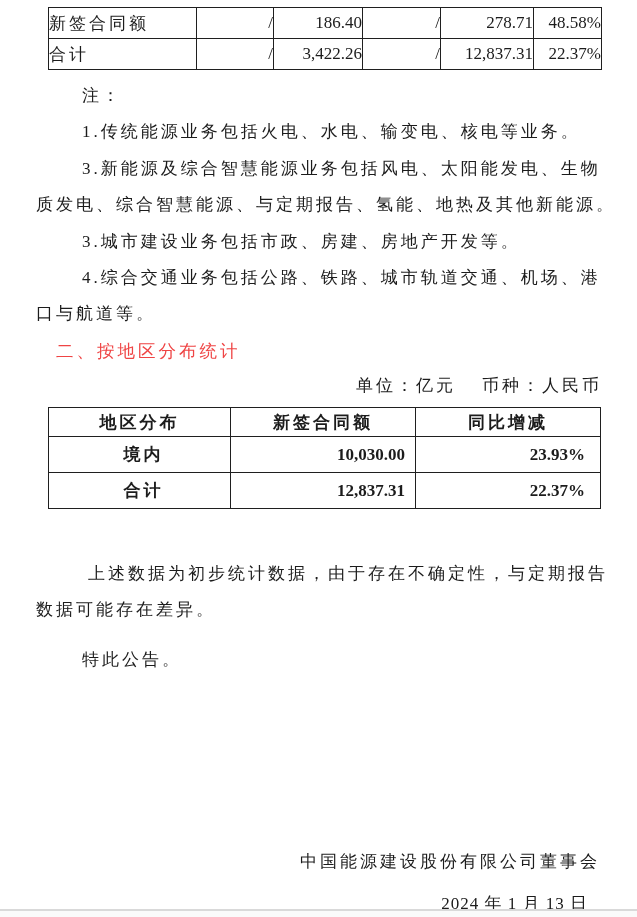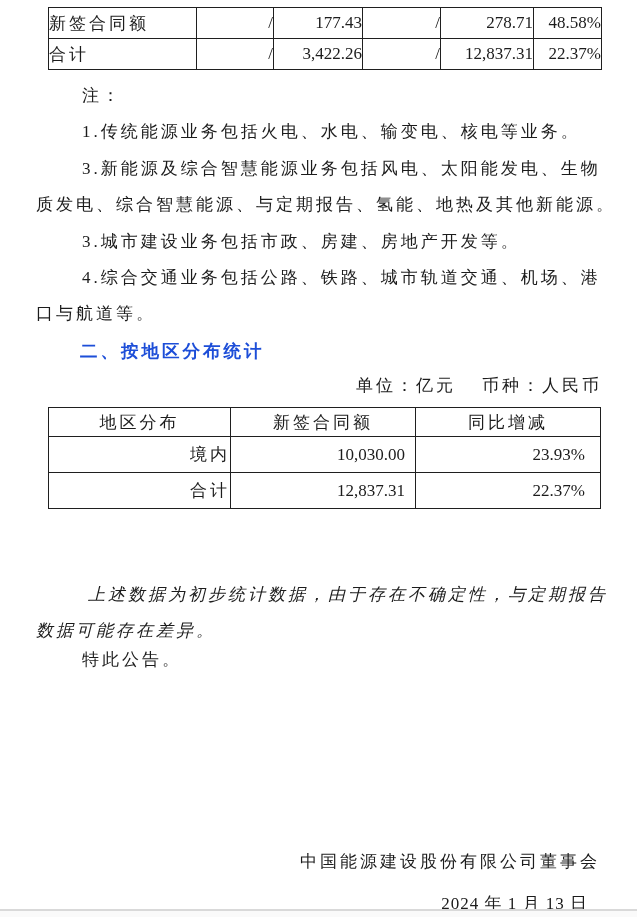--- a/index.html
+++ b/index.html
@@ -21,39 +21,39 @@
   .cell-slash2 { text-align:right; padding-right:12px; }
   .cell-num { text-align:right; padding-right:9px; }
   .cell-pct { text-align:right; padding-right:5px; }
 
   
   .notes { position:absolute; left:36px; top:78px; width:578px; font-size:17px; line-height:36.4px; }
   .note-line { height:36.4px; white-space:nowrap; }
   .indent { padding-left:46px; }
 
   .section-heading {
-    position:absolute; left:80px; top:333px; font-size:17.5px; line-height:36.4px;
-    font-family:"Liberation Sans", sans-serif; font-weight:bold; letter-spacing:3px;
-    color:#1d4ed8; white-space:nowrap;
+    position:absolute; left:56px; top:333px; font-size:17.5px; line-height:36.4px;
+    font-family:"Liberation Sans", sans-serif; font-weight:normal; letter-spacing:3px;
+    color:#ef4444; white-space:nowrap;
   }
 
   .unit-line { position:absolute; right:35px; top:368px; font-size:17px; line-height:36.4px; text-align:right; white-space:nowrap; }
   .unit-line .gap { display:inline-block; width:26px; }
 
   
   .t2 { position:absolute; left:48px; top:407px; width:552px; }
-  .t2 th, .t2 td { border:1.2px solid #1f1f1f; font-size:17px; padding:0; vertical-align:middle; overflow:hidden; white-space:nowrap; font-weight:normal; }
+  .t2 th, .t2 td { border:1.2px solid #1f1f1f; font-size:17px; padding:0; vertical-align:middle; overflow:hidden; white-space:nowrap; font-weight:bold; }
   .t2 th { height:28px; text-align:center; }
   .t2 td { height:35px; }
-  .t2 .cell-region { text-align:right; padding-left:8px; }
+  .t2 .cell-region { text-align:center; padding-left:8px; }
   .t2 .cell-amount { text-align:right; padding-right:10px; }
   .t2 .cell-change { text-align:right; padding-right:15px; }
 
   
-  .disclaimer { position:absolute; left:36px; top:577px; width:578px; font-size:17px; line-height:36.4px;font-style:italic; }
+  .disclaimer { position:absolute; left:36px; top:556px; width:578px; font-size:17px; line-height:36.4px; }
   .disclaimer .note-line { height:36.4px; }
   .disc-indent { padding-left:52px; }
   .closing-line { position:absolute; left:82px; top:642px; font-size:17px; line-height:36.4px; white-space:nowrap; }
   .signature { position:absolute; right:37px; top:844px; font-size:17px; line-height:36.4px; white-space:nowrap; }
   .date-line { position:absolute; right:49px; top:886px; font-size:17px; line-height:36.4px; letter-spacing:1px; white-space:nowrap; }
 
   
   .page-edge { position:absolute; left:0; top:909px; width:637px; height:2px; background:#d9d9d9; }
   .below-page { position:absolute; left:0; top:911px; width:637px; height:6px; background:#fafafa; }
 </style>
@@ -68,21 +68,21 @@
         <col style="width:77px">
         <col style="width:89px">
       <col style="width:78px">
         <col style="width:93px">
         <col style="width:68px">
     </colgroup>
     <tbody>
       <tr>
         <td class="cell-label cjk">新签合同额</td>
         <td class="cell-slash">/</td>
-        <td class="cell-num">177.43</td>
+        <td class="cell-num">186.40</td>
         <td class="cell-slash2">/</td>
         <td class="cell-num">278.71</td>
         <td class="cell-pct">48.58%</td>
       </tr>
       <tr>
         <td class="cell-label cjk">合计</td>
         <td class="cell-slash">/</td>
         <td class="cell-num">3,422.26</td>
         <td class="cell-slash2">/</td>
         <td class="cell-num">12,837.31</td>

